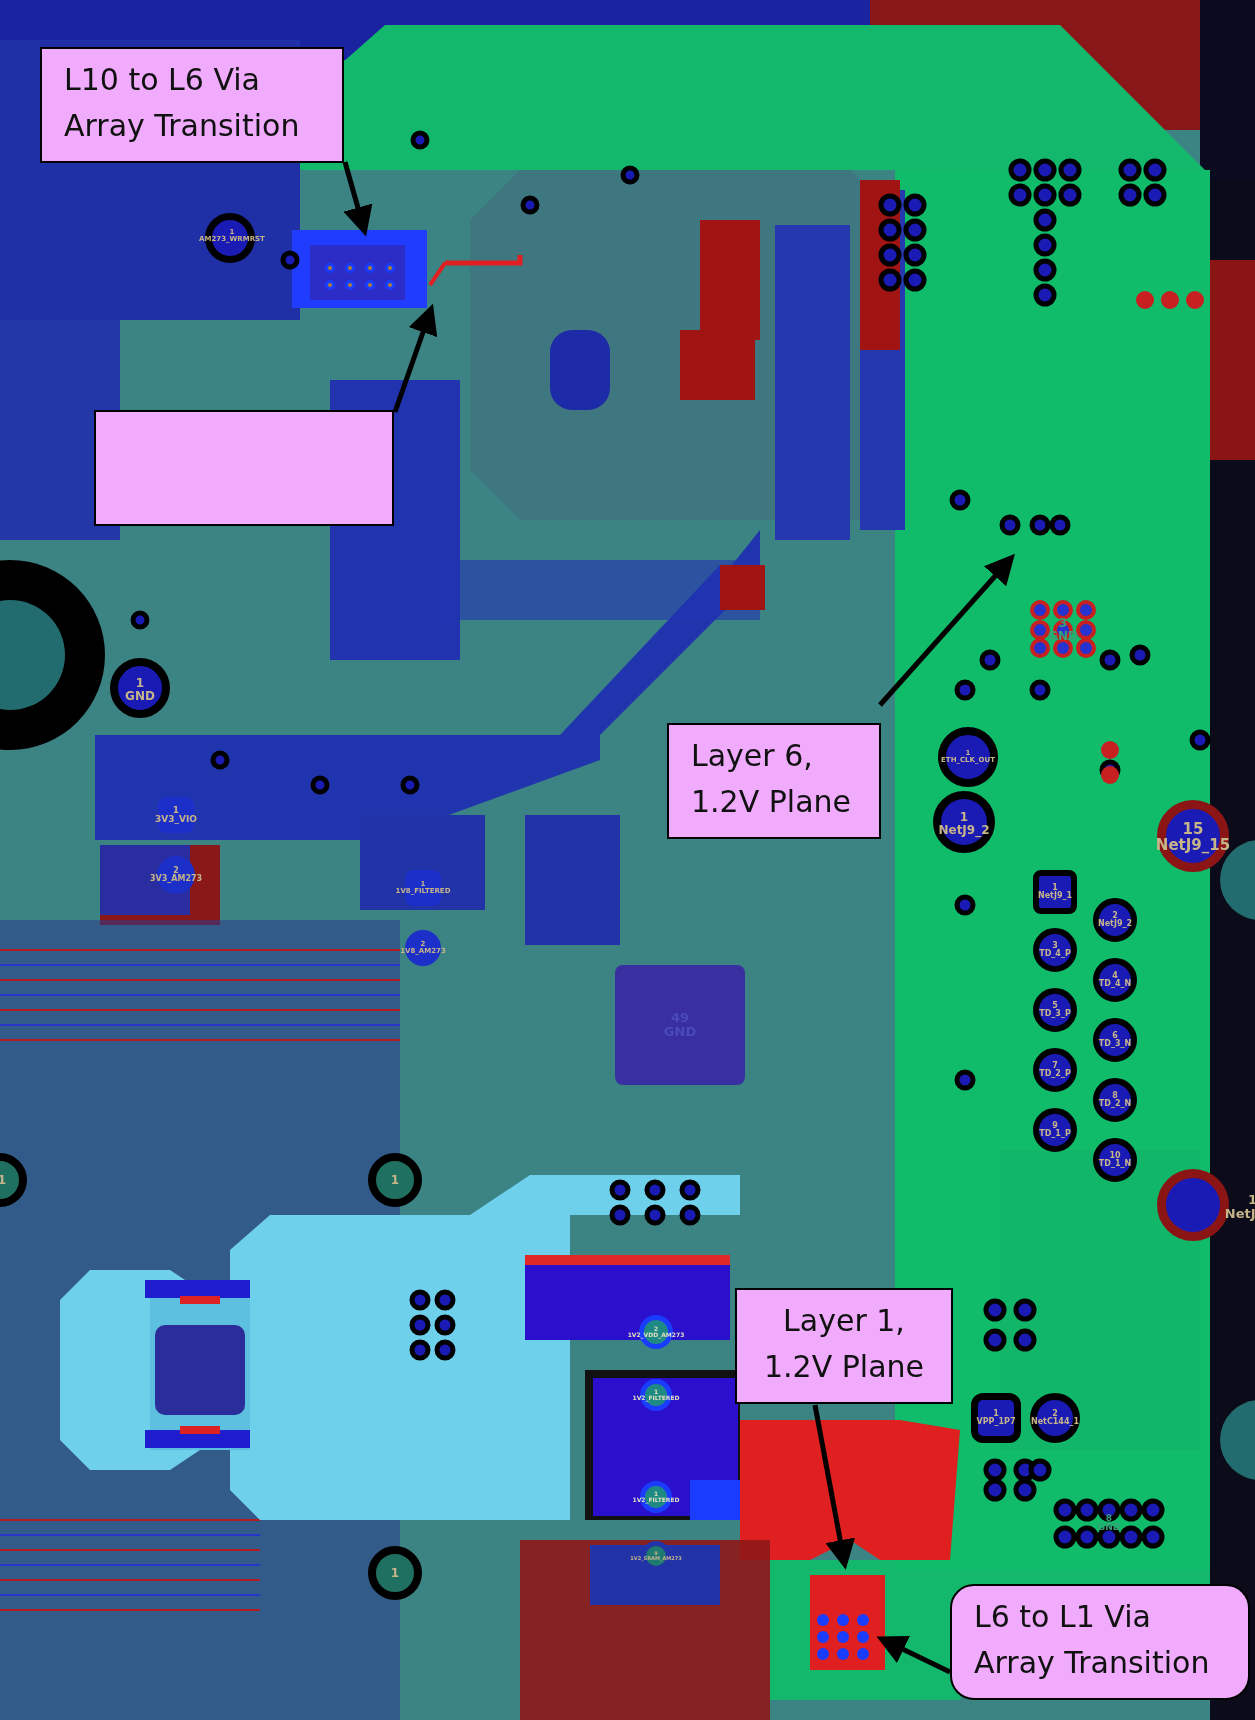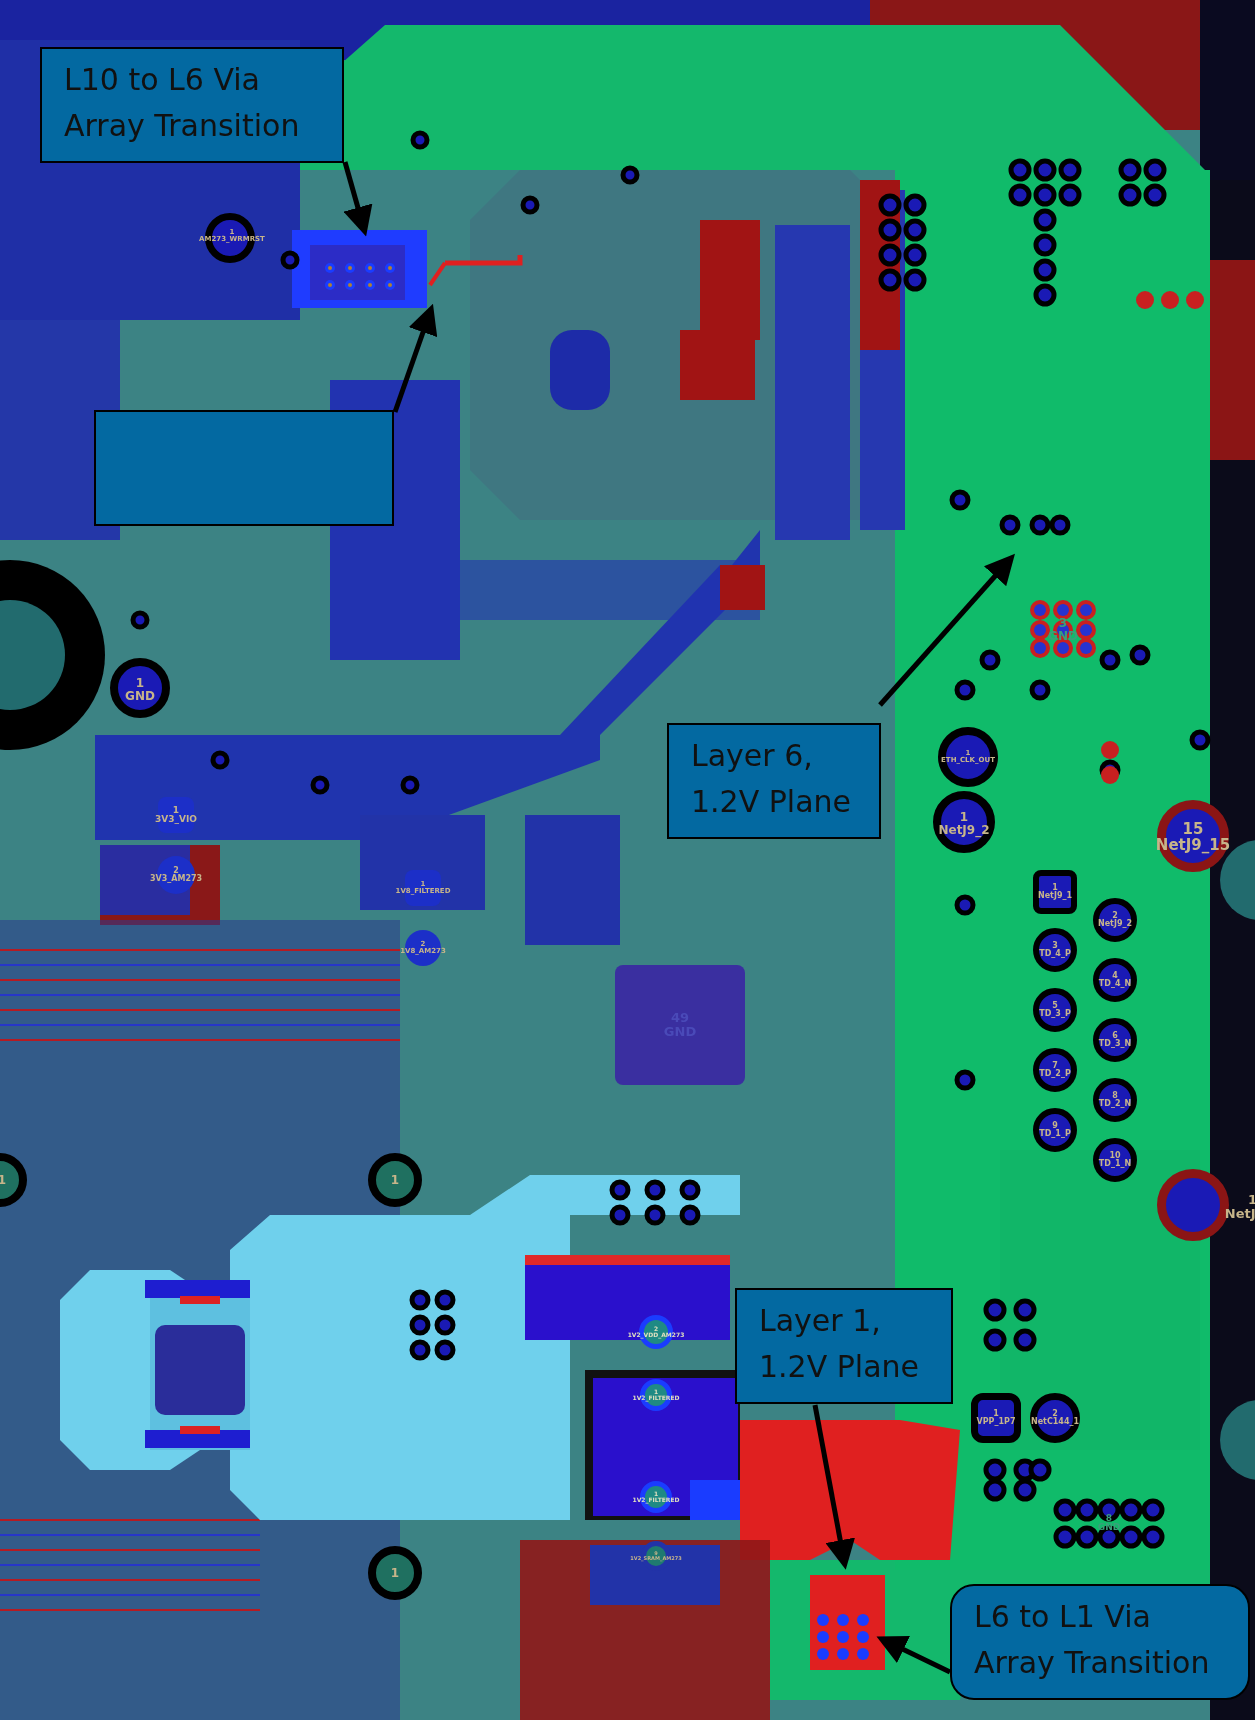--- a/index.html
+++ b/index.html
@@ -1,19 +1,19 @@
 <!DOCTYPE html>
 <html><head>
 <meta charset="utf-8">
 <style>
   html,body{margin:0;padding:0;}
   body{width:1255px;height:1720px;overflow:hidden;background:#3a7d7f;font-family:"Liberation Sans",sans-serif;}
   #board{position:relative;width:1255px;height:1720px;overflow:hidden;background:#3c8384;}
   .pcb-svg{position:absolute;left:0;top:0;}
-  .callout{position:absolute;background:#0369a1;border:2px solid #000;box-sizing:border-box;
+  .callout{position:absolute;background:#f0abfc;border:2px solid #000;box-sizing:border-box;
     font-family:"DejaVu Sans",sans-serif;font-size:30px;line-height:46px;color:#111;padding:8px 22px;}
   .padlabel{position:absolute;color:#c7b58a;font-family:"DejaVu Sans",sans-serif;font-weight:bold;text-align:center;line-height:1.05;transform:translate(-50%,-50%);white-space:nowrap;}
   .pad{position:absolute;border-radius:50%;transform:translate(-50%,-50%);box-sizing:border-box;}
 </style>
 </head>
 <body>
 
 <div id="board">
 
   <svg class="pcb-svg" width="1255" height="1720" viewBox="0 0 1255 1720">
@@ -358,21 +358,21 @@
   </div>
 
   <div class="callout" style="left:94px;top:410px;width:300px;height:116px;">
   </div>
 
   <div class="callout" style="left:667px;top:707px;width:214px;height:116px;margin-top:16px;">
     <div>Layer 6,</div>
     <div>1.2V Plane</div>
   </div>
 
-  <div class="callout" style="left:735px;top:1288px;width:218px;height:116px;">
+  <div class="callout" style="left:735px;top:1288px;width:218px;height:116px;text-align:center;">
     <div>Layer 1,</div>
     <div>1.2V Plane</div>
   </div>
 
   <div class="callout" style="left:950px;top:1584px;width:300px;height:116px;border-radius:24px;">
     <div>L6 to L1 Via</div>
     <div>Array Transition</div>
   </div>
 
 </div>

